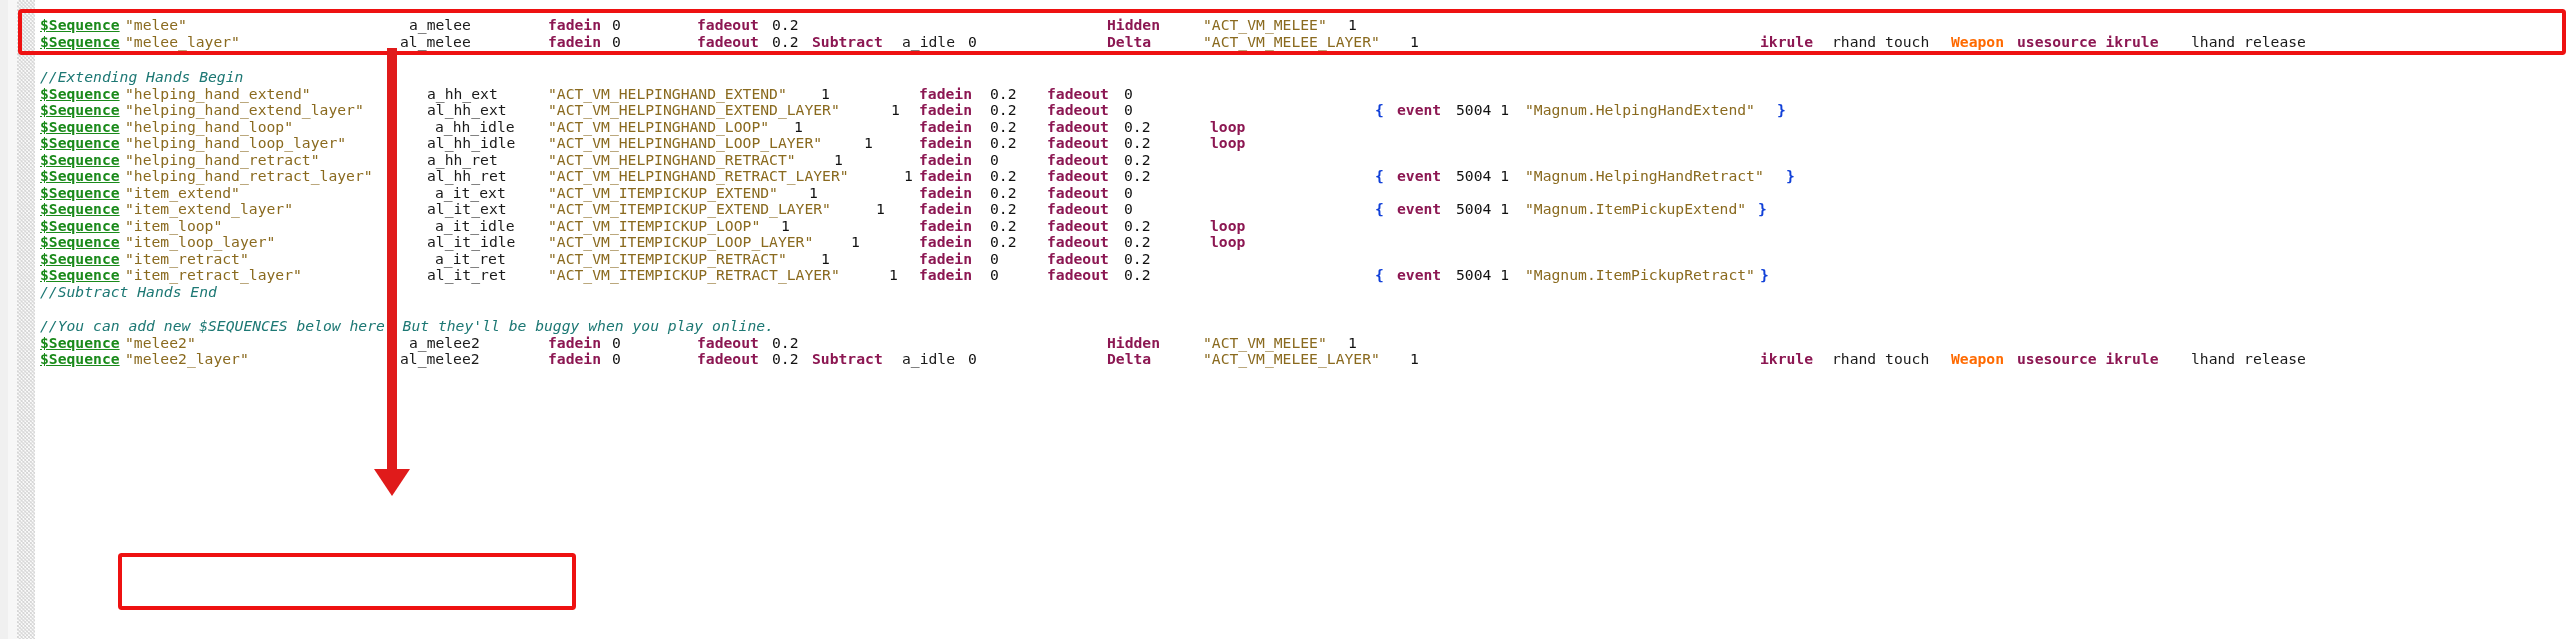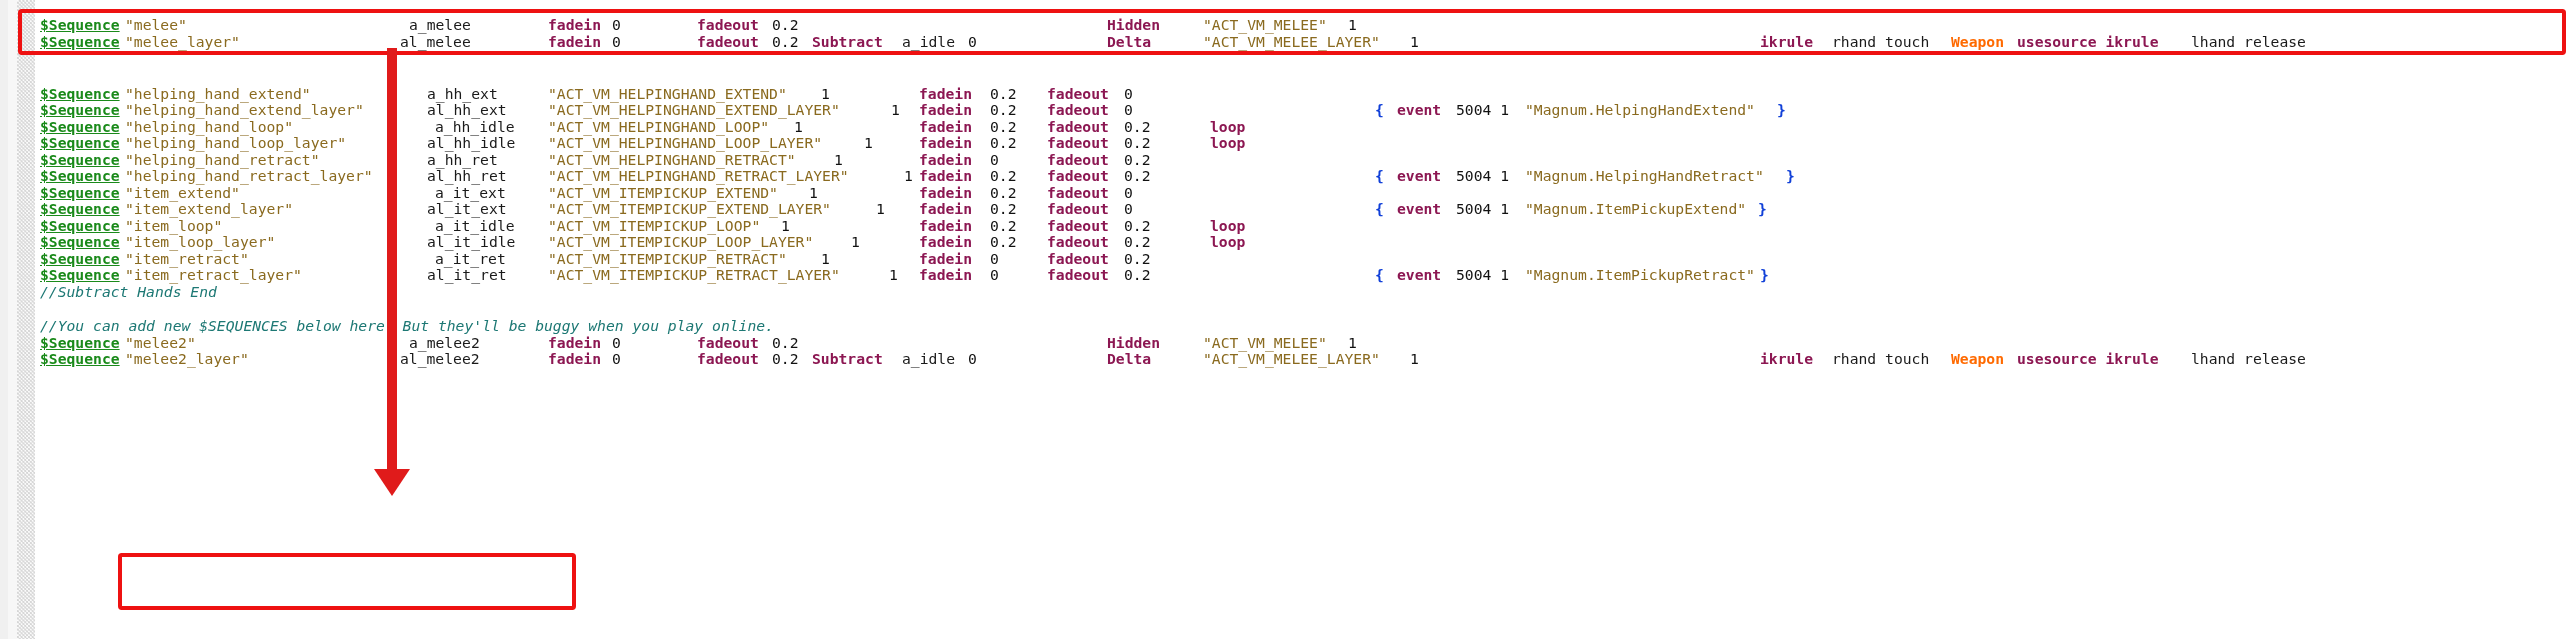--- a/index.html
+++ b/index.html
@@ -49,20 +49,21 @@
 <div id="change-bar-strip">
     <div class="change-bar" style="top: 26px; height: 22px;"></div>
     <div class="change-bar" style="top: 541px; height: 73px;"></div>
   </div>
 <div id="fold-strip"></div>
 <div id="fold-strip-white"></div>
 
 <div id="code">
     <div class="line" style="top: 13px;"><span class="seg t-seq" style="left: 40px;">$Sequence</span><span class="seg t-str" style="left: 125px;">"melee"</span><span class="seg t-plain" style="left: 409px;">a_melee</span><span class="seg t-kw" style="left: 548px;">fadein</span><span class="seg t-num" style="left: 612px;">0</span><span class="seg t-kw" style="left: 697px;">fadeout</span><span class="seg t-num" style="left: 772px;">0.2</span><span class="seg t-kw" style="left: 1107px;">Hidden</span><span class="seg t-str" style="left: 1203px;">"ACT_VM_MELEE"</span><span class="seg t-num" style="left: 1348px;">1</span></div>
     <div class="line" style="top: 30px;"><span class="seg t-seq" style="left: 40px;">$Sequence</span><span class="seg t-str" style="left: 125px;">"melee_layer"</span><span class="seg t-plain" style="left: 400px;">al_melee</span><span class="seg t-kw" style="left: 548px;">fadein</span><span class="seg t-num" style="left: 612px;">0</span><span class="seg t-kw" style="left: 697px;">fadeout</span><span class="seg t-num" style="left: 772px;">0.2</span><span class="seg t-kw" style="left: 812px;">Subtract</span><span class="seg t-plain" style="left: 902px;">a_idle</span><span class="seg t-num" style="left: 968px;">0</span><span class="seg t-kw" style="left: 1107px;">Delta</span><span class="seg t-str" style="left: 1203px;">"ACT_VM_MELEE_LAYER"</span><span class="seg t-num" style="left: 1410px;">1</span><span class="seg t-kw" style="left: 1760px;">ikrule</span><span class="seg t-plain" style="left: 1832px;">rhand touch</span><span class="seg t-weapon" style="left: 1951px;">Weapon</span><span class="seg t-kw" style="left: 2017px;">usesource ikrule</span><span class="seg t-plain" style="left: 2191px;">lhand release</span></div>
+    <div class="line" style="top: 65px;"><span class="seg t-com" style="left: 40px;">//Extending Hands Begin</span></div>
     <div class="line" style="top: 82px;"><span class="seg t-seq" style="left: 40px;">$Sequence</span><span class="seg t-str" style="left: 125px;">"helping_hand_extend"</span><span class="seg t-plain" style="left: 427px;">a_hh_ext</span><span class="seg t-str" style="left: 548px;">"ACT_VM_HELPINGHAND_EXTEND"</span><span class="seg t-num" style="left: 821px;">1</span><span class="seg t-kw" style="left: 919px;">fadein</span><span class="seg t-num" style="left: 990px;">0.2</span><span class="seg t-kw" style="left: 1047px;">fadeout</span><span class="seg t-num" style="left: 1124px;">0</span></div>
     <div class="line" style="top: 98px;"><span class="seg t-seq" style="left: 40px;">$Sequence</span><span class="seg t-str" style="left: 125px;">"helping_hand_extend_layer"</span><span class="seg t-plain" style="left: 427px;">al_hh_ext</span><span class="seg t-str" style="left: 548px;">"ACT_VM_HELPINGHAND_EXTEND_LAYER"</span><span class="seg t-num" style="left: 891px;">1</span><span class="seg t-kw" style="left: 919px;">fadein</span><span class="seg t-num" style="left: 990px;">0.2</span><span class="seg t-kw" style="left: 1047px;">fadeout</span><span class="seg t-num" style="left: 1124px;">0</span><span class="seg t-brace" style="left: 1375px;">{</span><span class="seg t-kw" style="left: 1397px;">event</span><span class="seg t-num" style="left: 1456px;">5004 1</span><span class="seg t-str" style="left: 1525px;">"Magnum.HelpingHandExtend"</span><span class="seg t-brace" style="left: 1777px;">}</span></div>
     <div class="line" style="top: 115px;"><span class="seg t-seq" style="left: 40px;">$Sequence</span><span class="seg t-str" style="left: 125px;">"helping_hand_loop"</span><span class="seg t-plain" style="left: 435px;">a_hh_idle</span><span class="seg t-str" style="left: 548px;">"ACT_VM_HELPINGHAND_LOOP"</span><span class="seg t-num" style="left: 794px;">1</span><span class="seg t-kw" style="left: 919px;">fadein</span><span class="seg t-num" style="left: 990px;">0.2</span><span class="seg t-kw" style="left: 1047px;">fadeout</span><span class="seg t-num" style="left: 1124px;">0.2</span><span class="seg t-kw" style="left: 1210px;">loop</span></div>
     <div class="line" style="top: 131px;"><span class="seg t-seq" style="left: 40px;">$Sequence</span><span class="seg t-str" style="left: 125px;">"helping_hand_loop_layer"</span><span class="seg t-plain" style="left: 427px;">al_hh_idle</span><span class="seg t-str" style="left: 548px;">"ACT_VM_HELPINGHAND_LOOP_LAYER"</span><span class="seg t-num" style="left: 864px;">1</span><span class="seg t-kw" style="left: 919px;">fadein</span><span class="seg t-num" style="left: 990px;">0.2</span><span class="seg t-kw" style="left: 1047px;">fadeout</span><span class="seg t-num" style="left: 1124px;">0.2</span><span class="seg t-kw" style="left: 1210px;">loop</span></div>
     <div class="line" style="top: 148px;"><span class="seg t-seq" style="left: 40px;">$Sequence</span><span class="seg t-str" style="left: 125px;">"helping_hand_retract"</span><span class="seg t-plain" style="left: 427px;">a_hh_ret</span><span class="seg t-str" style="left: 548px;">"ACT_VM_HELPINGHAND_RETRACT"</span><span class="seg t-num" style="left: 834px;">1</span><span class="seg t-kw" style="left: 919px;">fadein</span><span class="seg t-num" style="left: 990px;">0</span><span class="seg t-kw" style="left: 1047px;">fadeout</span><span class="seg t-num" style="left: 1124px;">0.2</span></div>
     <div class="line" style="top: 164px;"><span class="seg t-seq" style="left: 40px;">$Sequence</span><span class="seg t-str" style="left: 125px;">"helping_hand_retract_layer"</span><span class="seg t-plain" style="left: 427px;">al_hh_ret</span><span class="seg t-str" style="left: 548px;">"ACT_VM_HELPINGHAND_RETRACT_LAYER"</span><span class="seg t-num" style="left: 904px;">1</span><span class="seg t-kw" style="left: 919px;">fadein</span><span class="seg t-num" style="left: 990px;">0.2</span><span class="seg t-kw" style="left: 1047px;">fadeout</span><span class="seg t-num" style="left: 1124px;">0.2</span><span class="seg t-brace" style="left: 1375px;">{</span><span class="seg t-kw" style="left: 1397px;">event</span><span class="seg t-num" style="left: 1456px;">5004 1</span><span class="seg t-str" style="left: 1525px;">"Magnum.HelpingHandRetract"</span><span class="seg t-brace" style="left: 1786px;">}</span></div>
     <div class="line" style="top: 181px;"><span class="seg t-seq" style="left: 40px;">$Sequence</span><span class="seg t-str" style="left: 125px;">"item_extend"</span><span class="seg t-plain" style="left: 435px;">a_it_ext</span><span class="seg t-str" style="left: 548px;">"ACT_VM_ITEMPICKUP_EXTEND"</span><span class="seg t-num" style="left: 809px;">1</span><span class="seg t-kw" style="left: 919px;">fadein</span><span class="seg t-num" style="left: 990px;">0.2</span><span class="seg t-kw" style="left: 1047px;">fadeout</span><span class="seg t-num" style="left: 1124px;">0</span></div>
     <div class="line" style="top: 197px;"><span class="seg t-seq" style="left: 40px;">$Sequence</span><span class="seg t-str" style="left: 125px;">"item_extend_layer"</span><span class="seg t-plain" style="left: 427px;">al_it_ext</span><span class="seg t-str" style="left: 548px;">"ACT_VM_ITEMPICKUP_EXTEND_LAYER"</span><span class="seg t-num" style="left: 876px;">1</span><span class="seg t-kw" style="left: 919px;">fadein</span><span class="seg t-num" style="left: 990px;">0.2</span><span class="seg t-kw" style="left: 1047px;">fadeout</span><span class="seg t-num" style="left: 1124px;">0</span><span class="seg t-brace" style="left: 1375px;">{</span><span class="seg t-kw" style="left: 1397px;">event</span><span class="seg t-num" style="left: 1456px;">5004 1</span><span class="seg t-str" style="left: 1525px;">"Magnum.ItemPickupExtend"</span><span class="seg t-brace" style="left: 1758px;">}</span></div>
     <div class="line" style="top: 214px;"><span class="seg t-seq" style="left: 40px;">$Sequence</span><span class="seg t-str" style="left: 125px;">"item_loop"</span><span class="seg t-plain" style="left: 435px;">a_it_idle</span><span class="seg t-str" style="left: 548px;">"ACT_VM_ITEMPICKUP_LOOP"</span><span class="seg t-num" style="left: 781px;">1</span><span class="seg t-kw" style="left: 919px;">fadein</span><span class="seg t-num" style="left: 990px;">0.2</span><span class="seg t-kw" style="left: 1047px;">fadeout</span><span class="seg t-num" style="left: 1124px;">0.2</span><span class="seg t-kw" style="left: 1210px;">loop</span></div>
     <div class="line" style="top: 230px;"><span class="seg t-seq" style="left: 40px;">$Sequence</span><span class="seg t-str" style="left: 125px;">"item_loop_layer"</span><span class="seg t-plain" style="left: 427px;">al_it_idle</span><span class="seg t-str" style="left: 548px;">"ACT_VM_ITEMPICKUP_LOOP_LAYER"</span><span class="seg t-num" style="left: 851px;">1</span><span class="seg t-kw" style="left: 919px;">fadein</span><span class="seg t-num" style="left: 990px;">0.2</span><span class="seg t-kw" style="left: 1047px;">fadeout</span><span class="seg t-num" style="left: 1124px;">0.2</span><span class="seg t-kw" style="left: 1210px;">loop</span></div>

